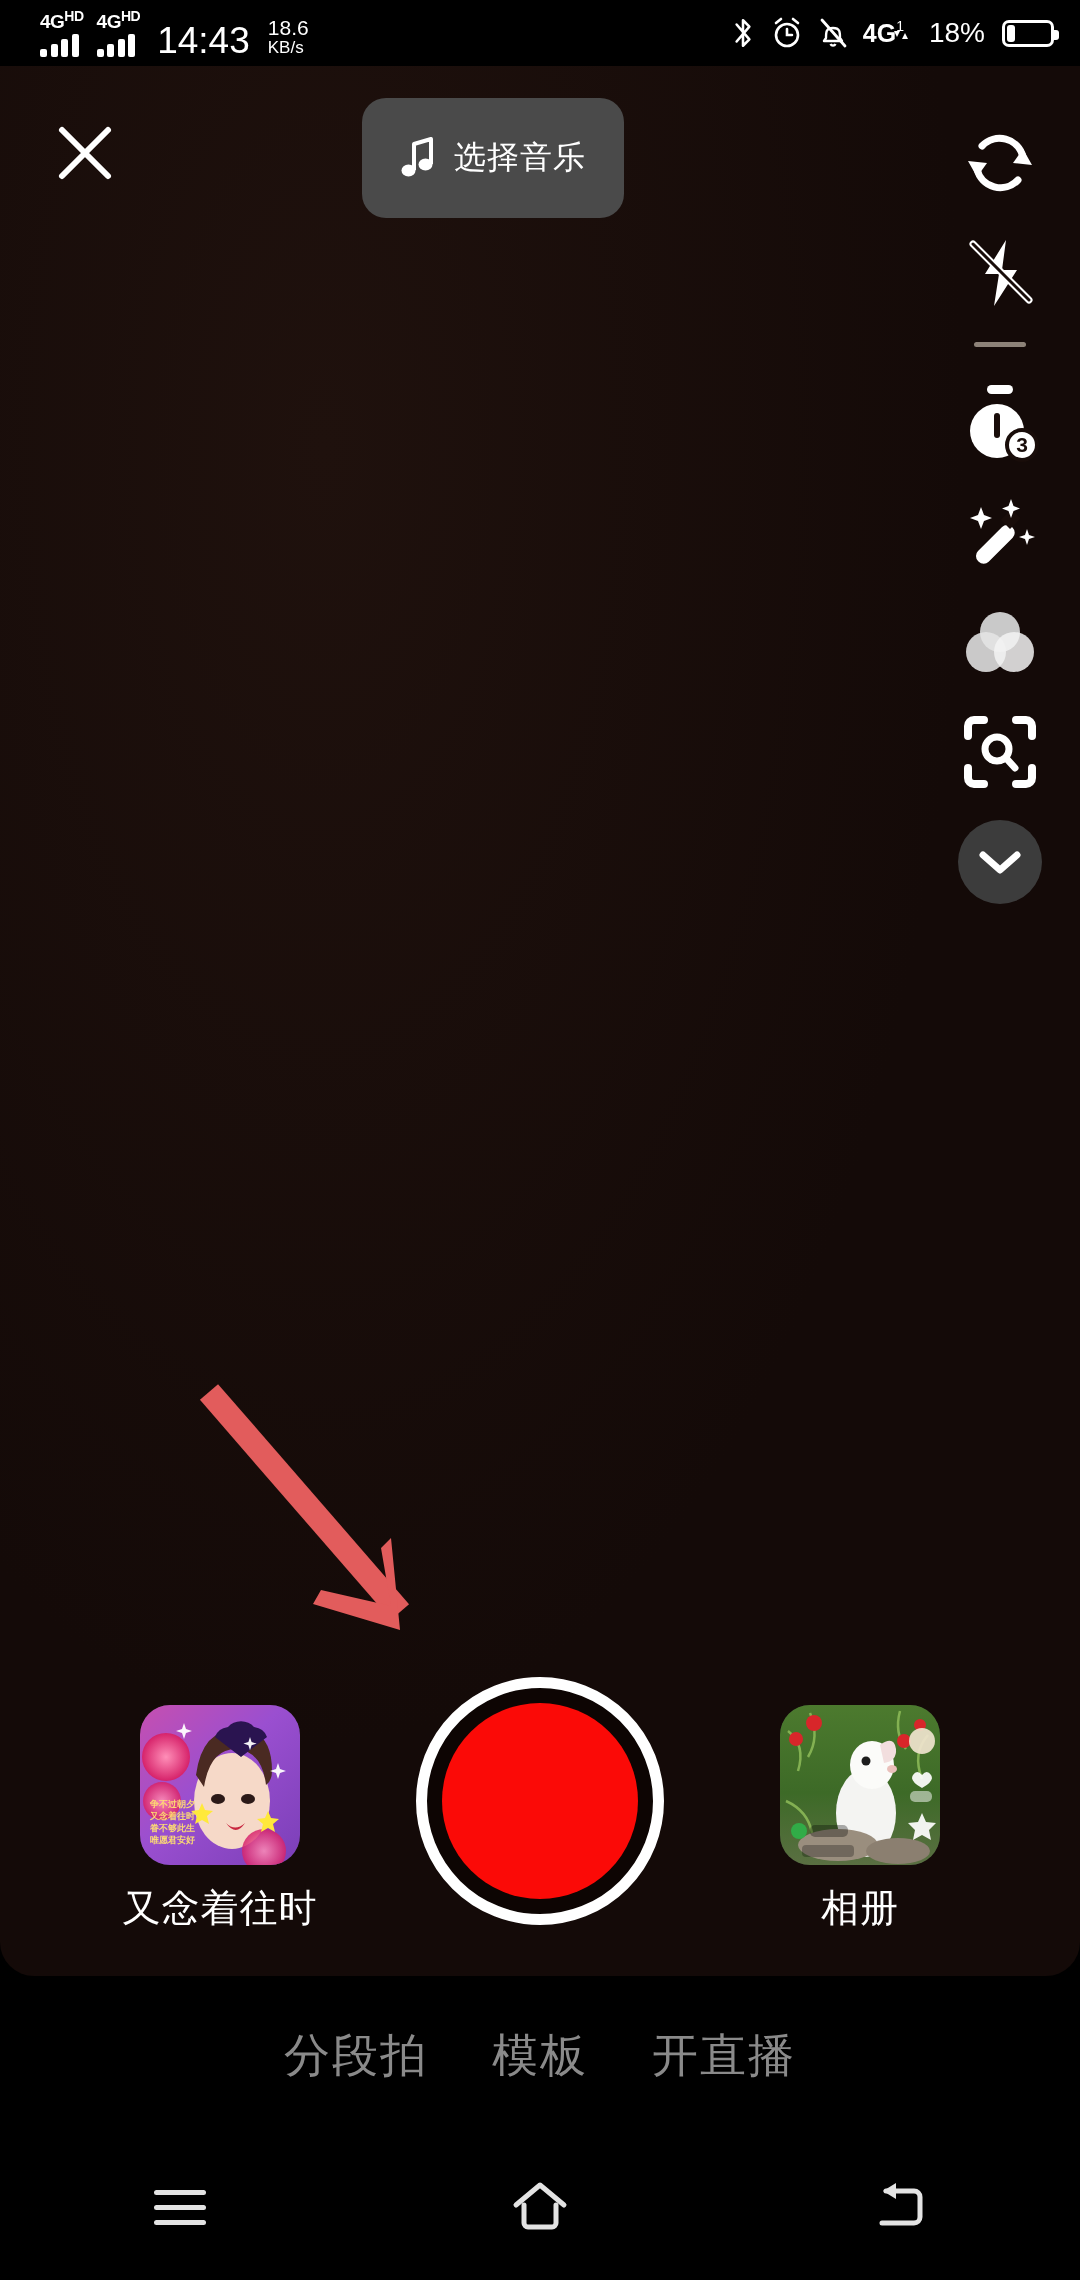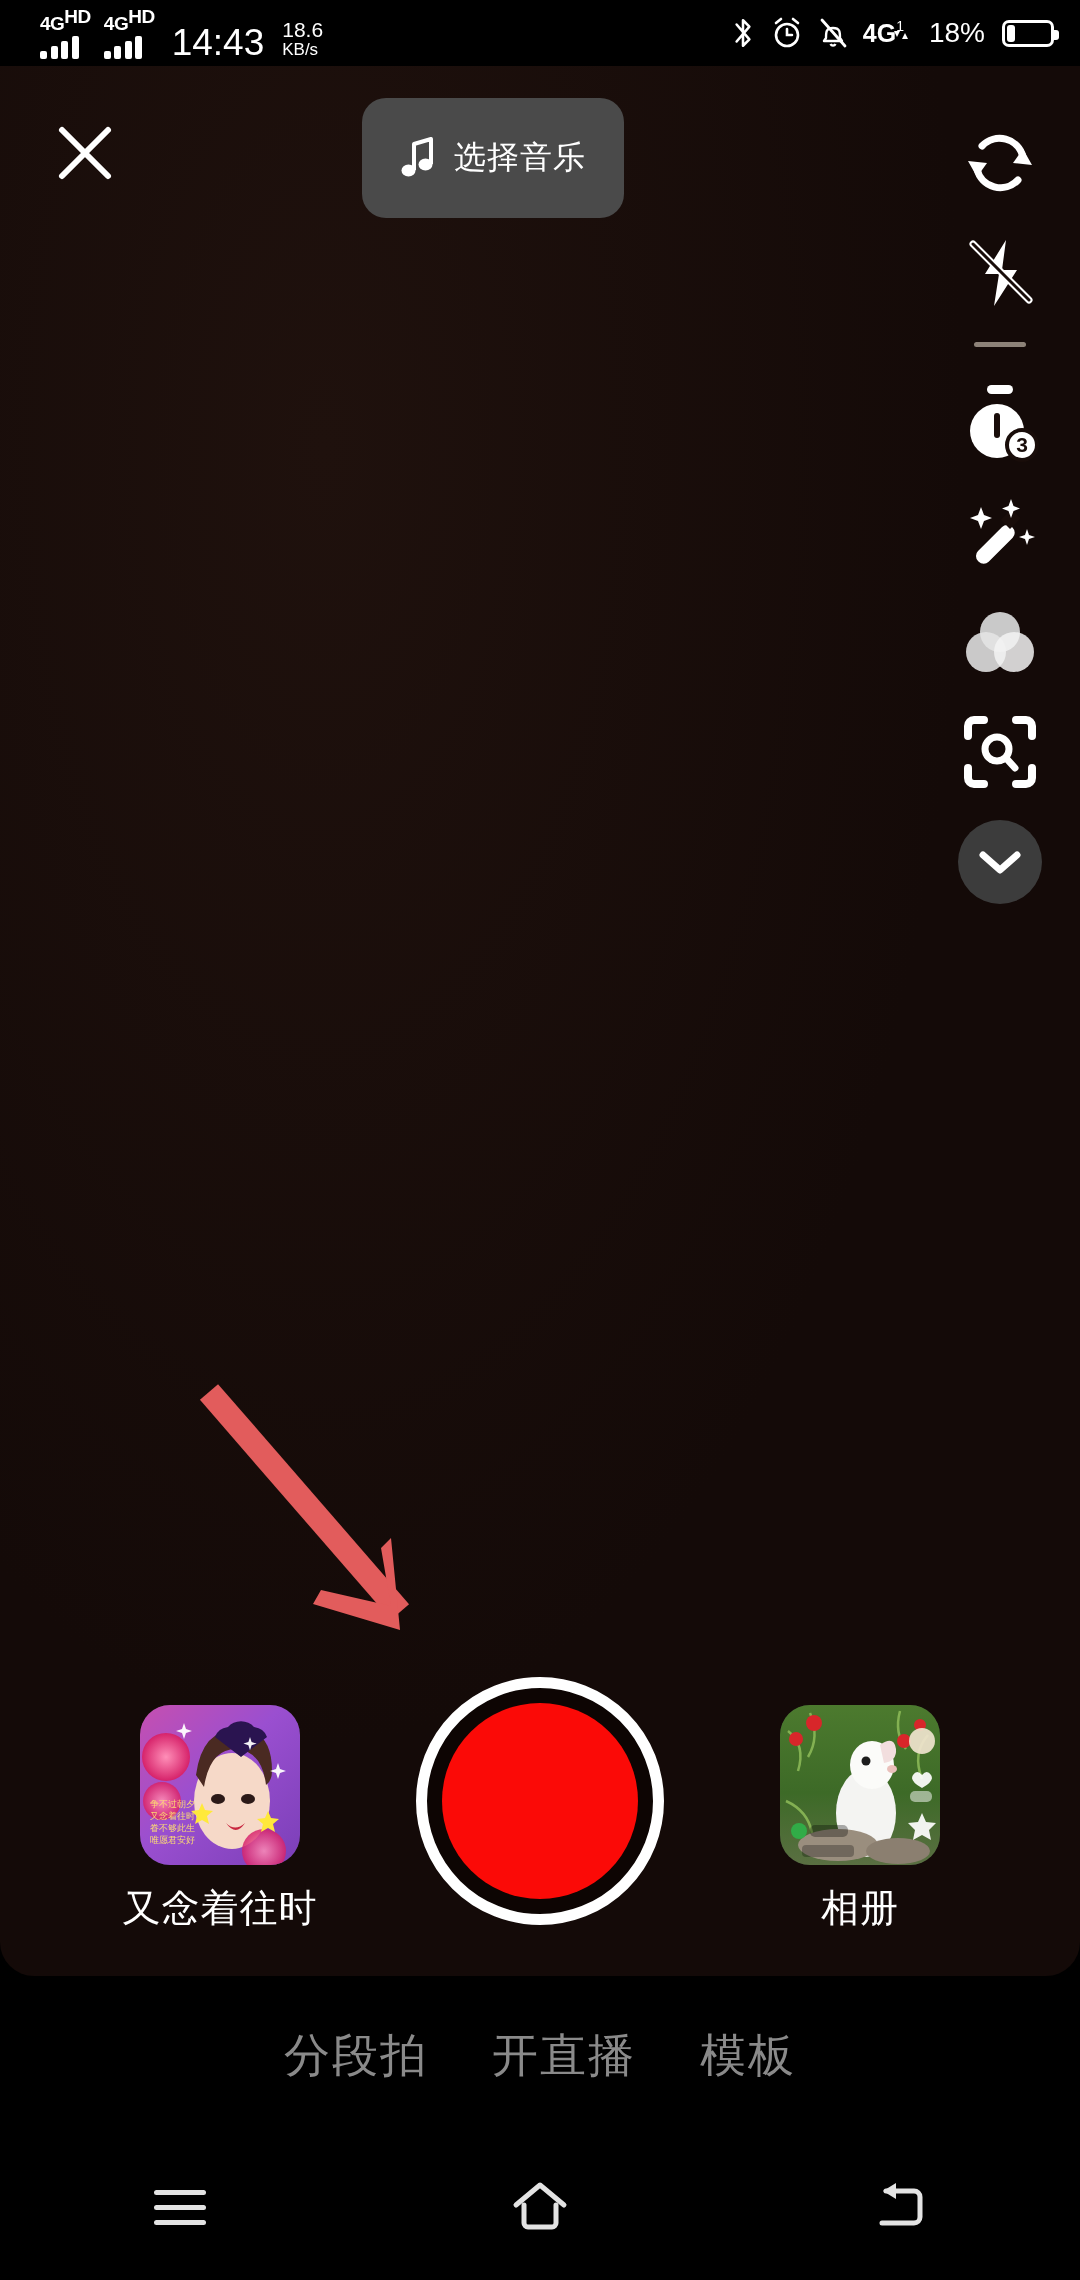--- a/index.html
+++ b/index.html
@@ -18,21 +18,21 @@
   
   #statusbar{
     position:absolute; left:0; top:0; width:1080px; height:66px;
     display:flex; align-items:center; justify-content:space-between;
     padding:0 26px 0 40px;
     color:#fff; z-index:40;
   }
   .sb-left{ display:flex; align-items:flex-end; gap:13px; }
   .sig{ display:flex; flex-direction:column; align-items:flex-start; }
   .sig-label{ font-size:19px; font-weight:bold; line-height:1; letter-spacing:-.5px; }
-  .sig-label sup{ font-size:19px; vertical-align:super; font-weight:bold; }
+  .sig-label sup{ font-size:14px; vertical-align:super; font-weight:bold; }
   .bars{ display:flex; align-items:flex-end; gap:3.5px; margin-top:3px; }
   .bars i{ display:block; width:7px; background:#fff; border-radius:2px; }
   .bars i:nth-child(1){ height:8px; }
   .bars i:nth-child(2){ height:13px; }
   .bars i:nth-child(3){ height:18px; }
   .bars i:nth-child(4){ height:23px; }
   .clock{ font-size:37px; line-height:1; font-weight:400; margin-left:4px; margin-bottom:-2px; }
   .net{ display:flex; flex-direction:column; line-height:1.05; margin-left:5px; margin-bottom:0px; }
   .net .n1{ font-size:21px;text-align:center; }
   .net .n2{ font-size:17px; }
@@ -120,21 +120,21 @@
     position:absolute; left:0; top:1705px; width:1080px; height:240px; z-index:30;
   }
   .side-item{
     position:absolute; width:220px;
     display:flex; flex-direction:column; align-items:center; gap:18px;
   }
   #effect-item{ left:110px; top:0; }
   #album-item{ left:750px; top:0; }
   .thumb{
     width:160px; height:160px; border-radius:30px; overflow:hidden;
-    position:relative; background:#222;
+    position:relative; background:#222;font-weight:bold;
   }
   .side-label{ color:#fff; font-size:38px; letter-spacing:1px; white-space:nowrap; }
 
   #shutter{
     position:absolute; left:416px; top:-28px;
     width:248px; height:248px; border-radius:50%;
     border:11px solid #fff; background:#0d0503;
     display:flex; align-items:center; justify-content:center;
   }
   #shutter .core{
@@ -426,22 +426,22 @@
             <rect x="22" y="140" width="52" height="12" rx="4" fill="#000" opacity="0.3"></rect>
           </g>
         </svg>
       </div>
       <div class="side-label">相册</div>
     </div>
   </div>
 
   <div id="bottom-tabs">
     <span class="btab">分段拍</span>
+    <span class="btab">模板</span>
     <span class="btab">开直播</span>
-    <span class="btab">模板</span>
   </div>
 
   <div id="navbar">
     <div class="nav-btn">
       <span class="hamburger">
           <i></i>
           <i></i>
           <i></i>
         </span>
     </div>

